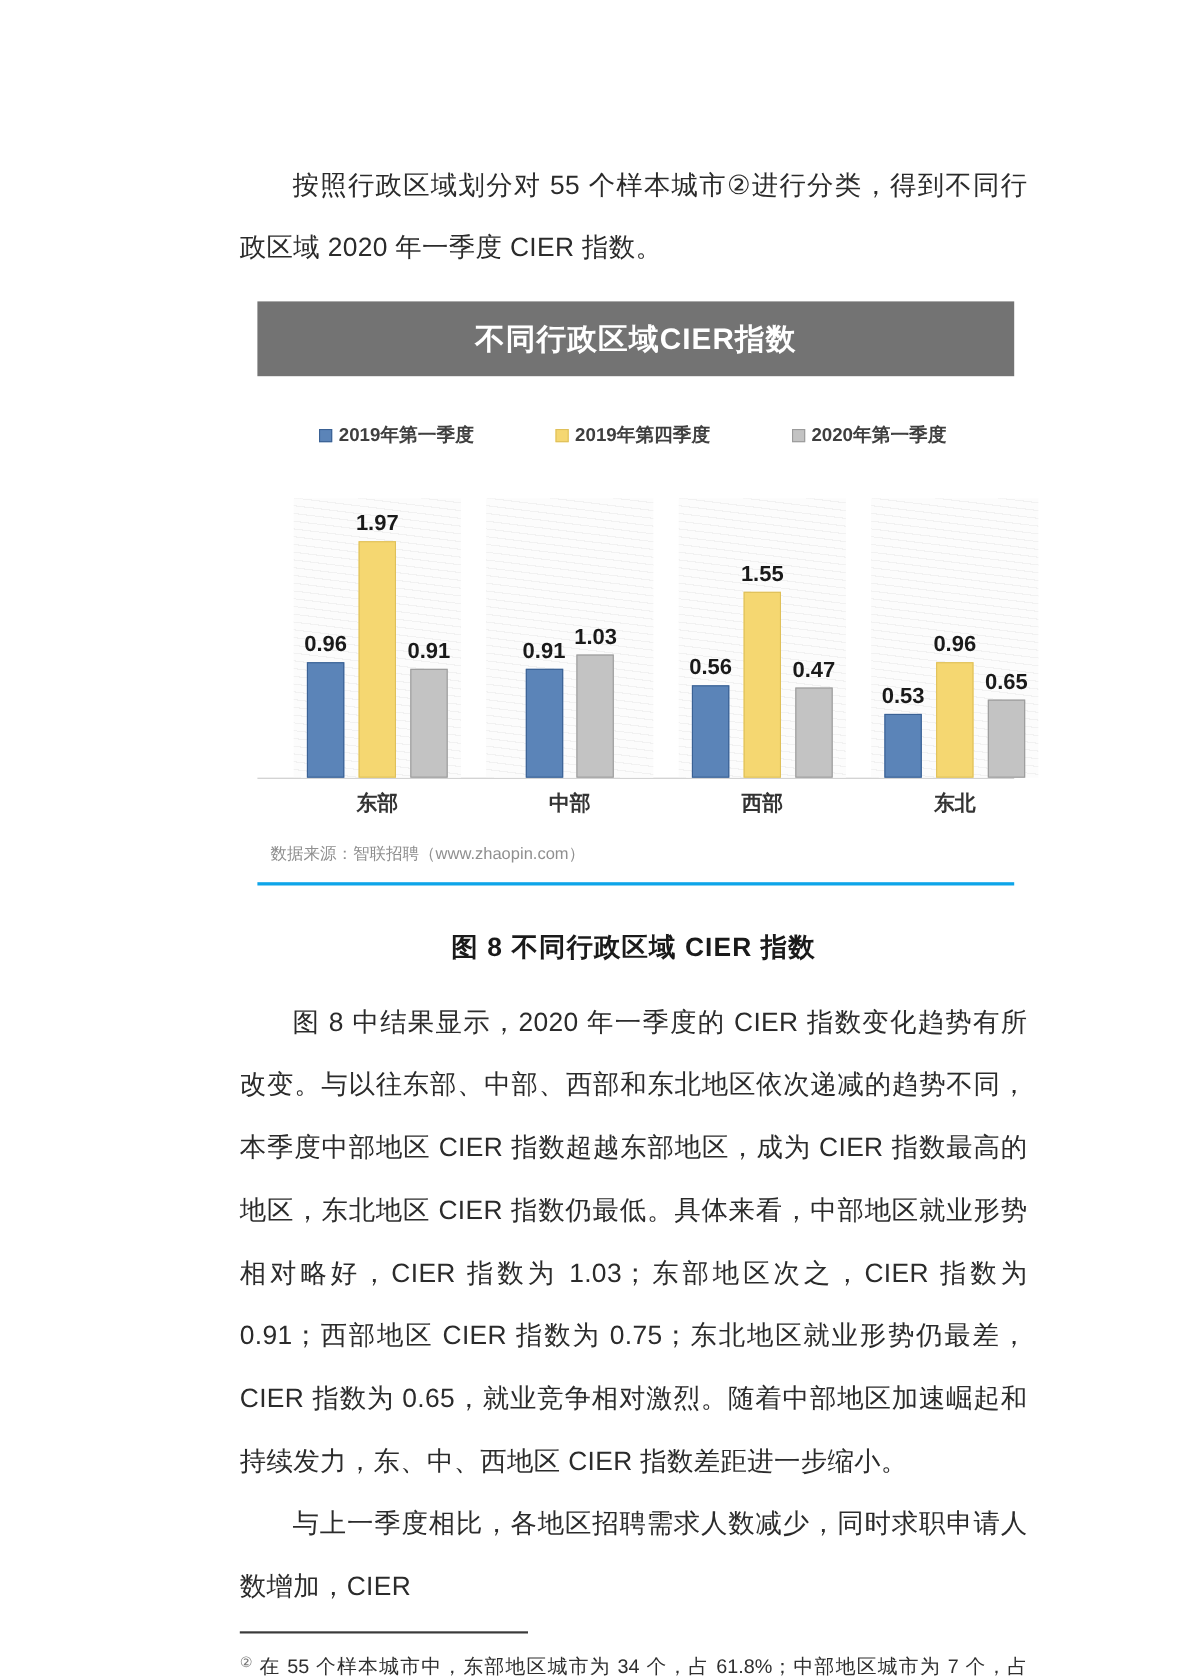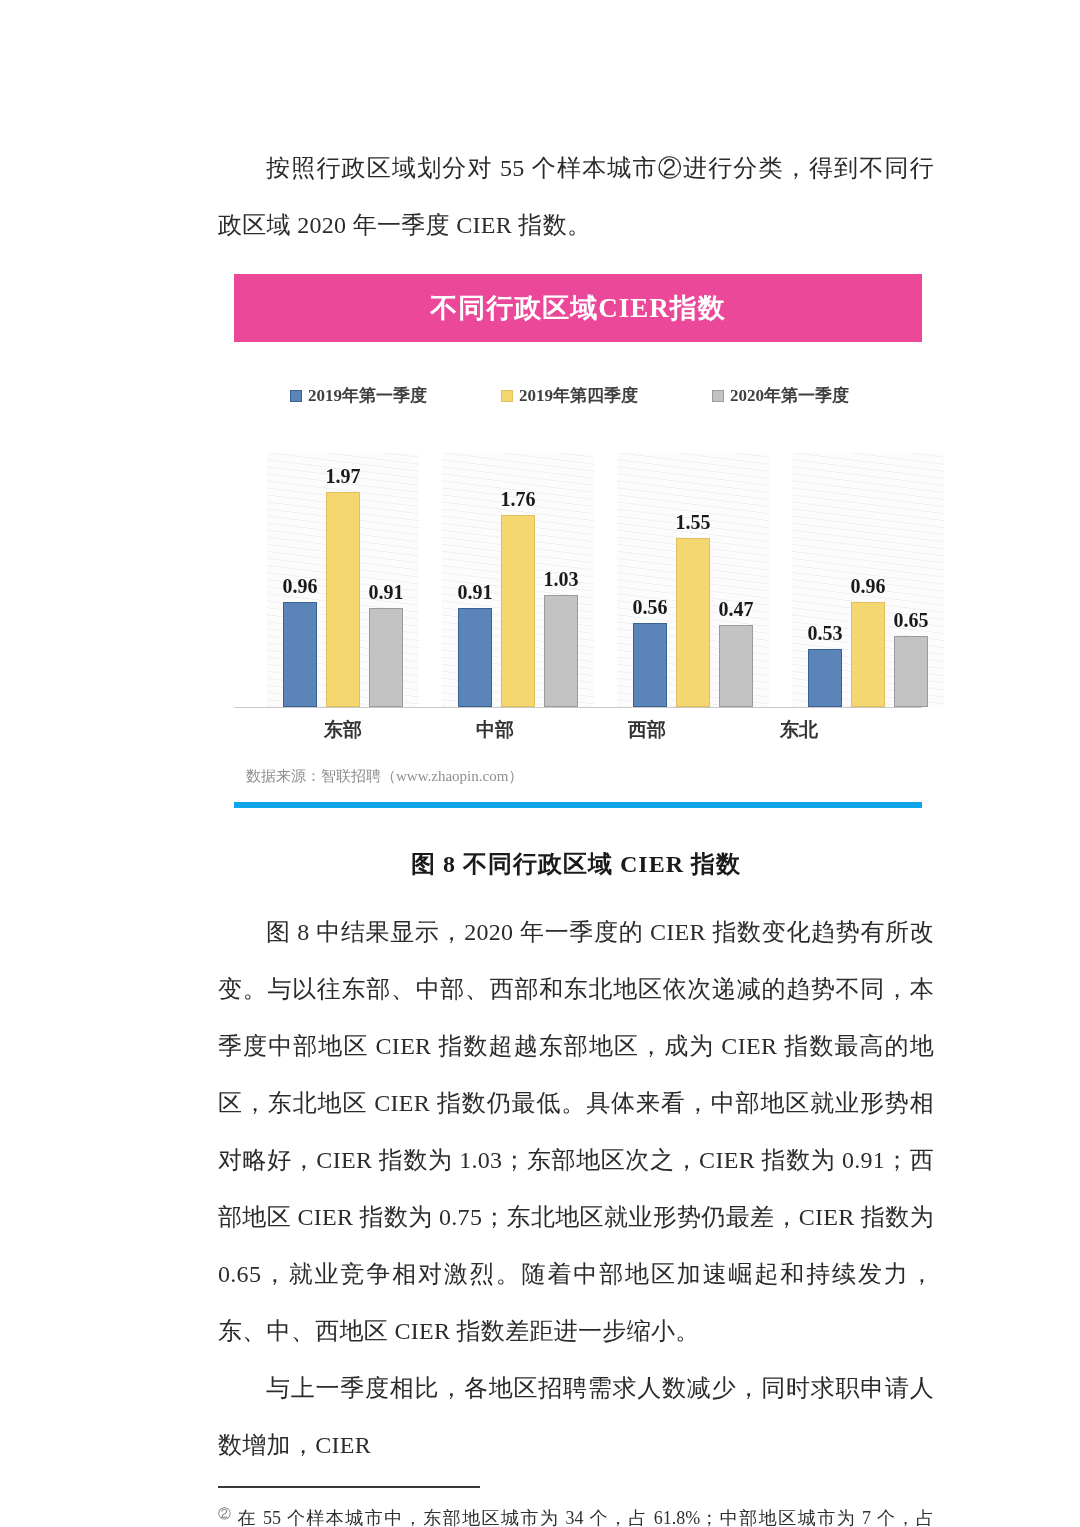--- a/index.html
+++ b/index.html
@@ -1,34 +1,34 @@
 <!DOCTYPE html>
 <html lang="zh"><head>
 <meta charset="utf-8">
 <style>
   * { margin:0; padding:0; box-sizing:border-box; }
   html,body { background:#ffffff; }
   body { font-family:"Liberation Sans","DejaVu Sans",sans-serif; color:#262626; }
 
   .page {
     position:relative; width:944px; height:1527px; margin:0 auto;
-    background:#ffffff; padding:140px 78px 0 150px; overflow:hidden;font-family:Liberation Serif, serif;
+    background:#ffffff; padding:140px 78px 0 150px; overflow:hidden;
   }
 
   
   .para {
     font-size:24px; line-height:57px; color:#2b2b2b;
     text-align:justify; text-indent:2em; letter-spacing:0.3px;
   }
 
   
   .figure { margin:20px 12px 0 16px; }
 
   .fig-title {
-    height:68px; line-height:68px; background:#ec4899; color:#ffffff;
+    height:68px; line-height:68px; background:#737373; color:#ffffff;
     text-align:center; font-size:27px; font-weight:bold; letter-spacing:1px;
   }
 
   .legend { display:flex; gap:74px; padding-left:56px; margin-top:42px; align-items:center; }
   .legend-item { display:flex; align-items:center; gap:6px; }
   .legend-swatch { width:12px; height:12px; border:1px solid; display:inline-block; }
   .legend-label { font-size:17px; color:#3f3f3f; font-weight:bold; }
 
   .plot-row {
     display:flex; gap:23px; padding:0 42px 0 33px; margin-top:46px;
@@ -38,28 +38,28 @@
     flex:0 0 152px; height:100%;
     display:flex; align-items:flex-end; justify-content:center; gap:8px;
     background-color:#fcfcfc;
     background-image:repeating-linear-gradient(7deg,
       rgba(0,0,0,0.045) 0px, rgba(0,0,0,0.045) 1px, transparent 1px, transparent 7px);
   }
   .bar-wrap { display:flex; flex-direction:column; align-items:center;margin-top:14px; }
   .bar-value { font-size:20px; font-weight:bold; color:#1a1a1a; margin-bottom:4px; }
   .bar { width:34px; border:1px solid; }
 
-  .cat-row { display:flex; padding:9px 42px 0 33px; }
+  .cat-row { display:flex; gap:23px; padding:9px 42px 0 33px; }
   .cat-label {
     flex:0 0 152px; text-align:center; font-size:19px; font-weight:bold; color:#333333;
   }
 
   .fig-source {
     margin-top:24px; padding:0 0 16px 12px;
-    font-size:15px; color:#8f8f8f; border-bottom:6px solid #0ea5e9;
+    font-size:15px; color:#8f8f8f; border-bottom:3px solid #0ea5e9;
   }
 
   .fig-caption {
     margin-top:40px; text-align:center; font-size:24px; font-weight:bold;
     color:#1a1a1a; letter-spacing:1px;
   }
 
   .body-block { margin-top:24px; }
 
   
@@ -110,24 +110,20 @@
             <div class="bar-value">0.91</div>
             <div class="bar" style="height: 99px; background: rgb(195, 195, 195); border-color: rgb(155, 155, 155);"></div>
           </div>
         </div>
         <div class="plot-group">
           <div class="bar-wrap">
             <div class="bar-value">0.91</div>
             <div class="bar" style="height: 99px; background: rgb(91, 132, 184); border-color: rgb(58, 97, 148);"></div>
           </div>
           <div class="bar-wrap">
-            <div class="bar-value">1.76</div>
-            <div class="bar" style="height: 192px; background: rgb(245, 215, 113); border-color: rgb(223, 192, 90);"></div>
-          </div>
-          <div class="bar-wrap">
             <div class="bar-value">1.03</div>
             <div class="bar" style="height: 112px; background: rgb(195, 195, 195); border-color: rgb(155, 155, 155);"></div>
           </div>
         </div>
         <div class="plot-group">
           <div class="bar-wrap">
             <div class="bar-value">0.56</div>
             <div class="bar" style="height: 84px; background: rgb(91, 132, 184); border-color: rgb(58, 97, 148);"></div>
           </div>
           <div class="bar-wrap">

